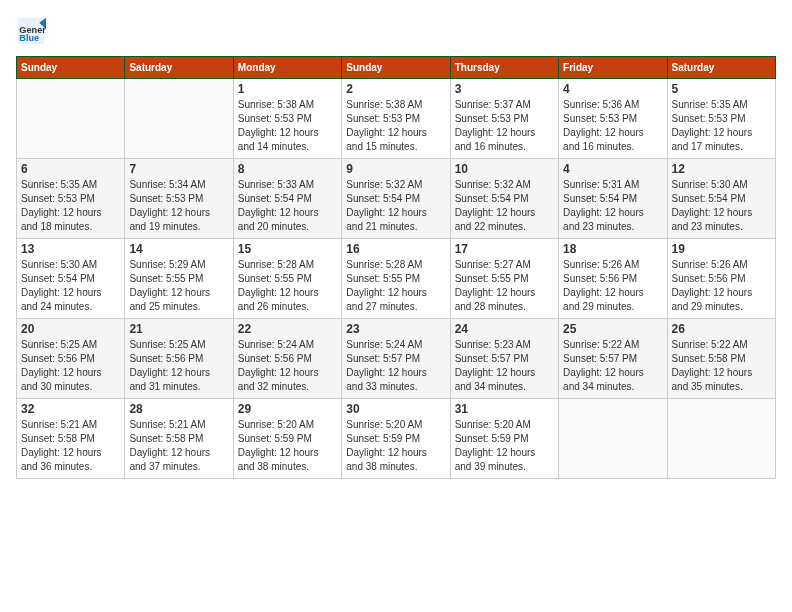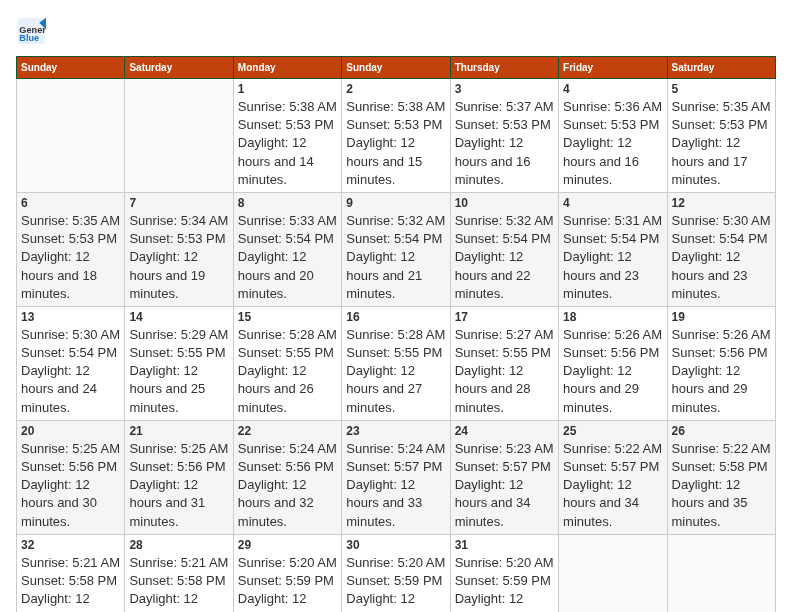--- a/index.html
+++ b/index.html
@@ -65,21 +65,21 @@
     tbody tr:nth-child(odd) {
       background: #fff;
     }
     .day-num {
       font-size: 12px;
       font-weight: bold;
       display: block;
       margin-bottom: 2px;
     }
     .day-info {
-      font-size: 13px;
+      font-size: 10px;
       color: #333;
       line-height: 1.4;
     }
     .empty { background: #f9f9f9; }
   </style>
 </head>
 <body>
 
 <div class="header">
   <div class="logo">

